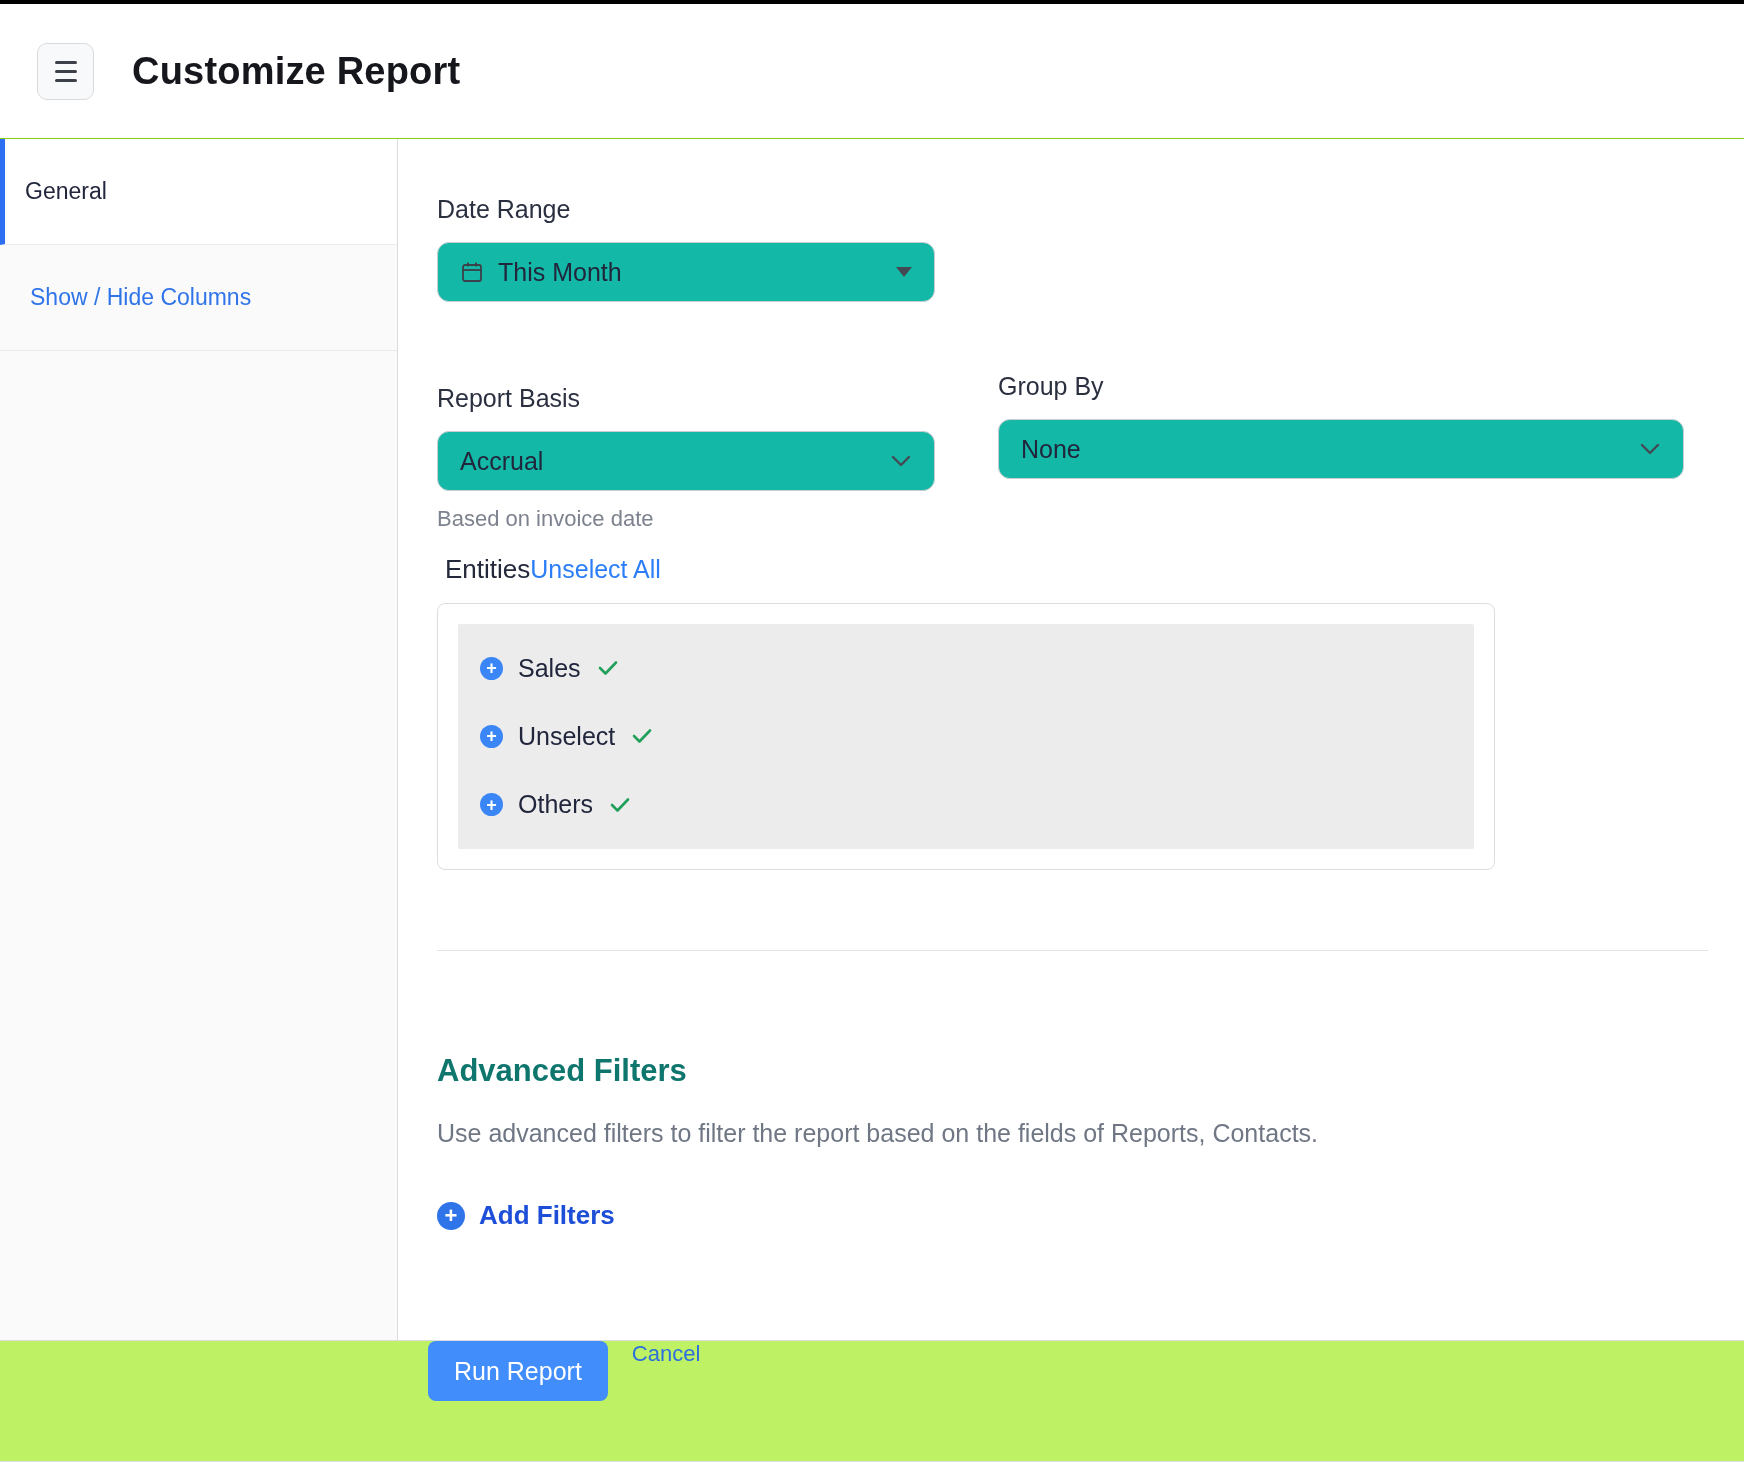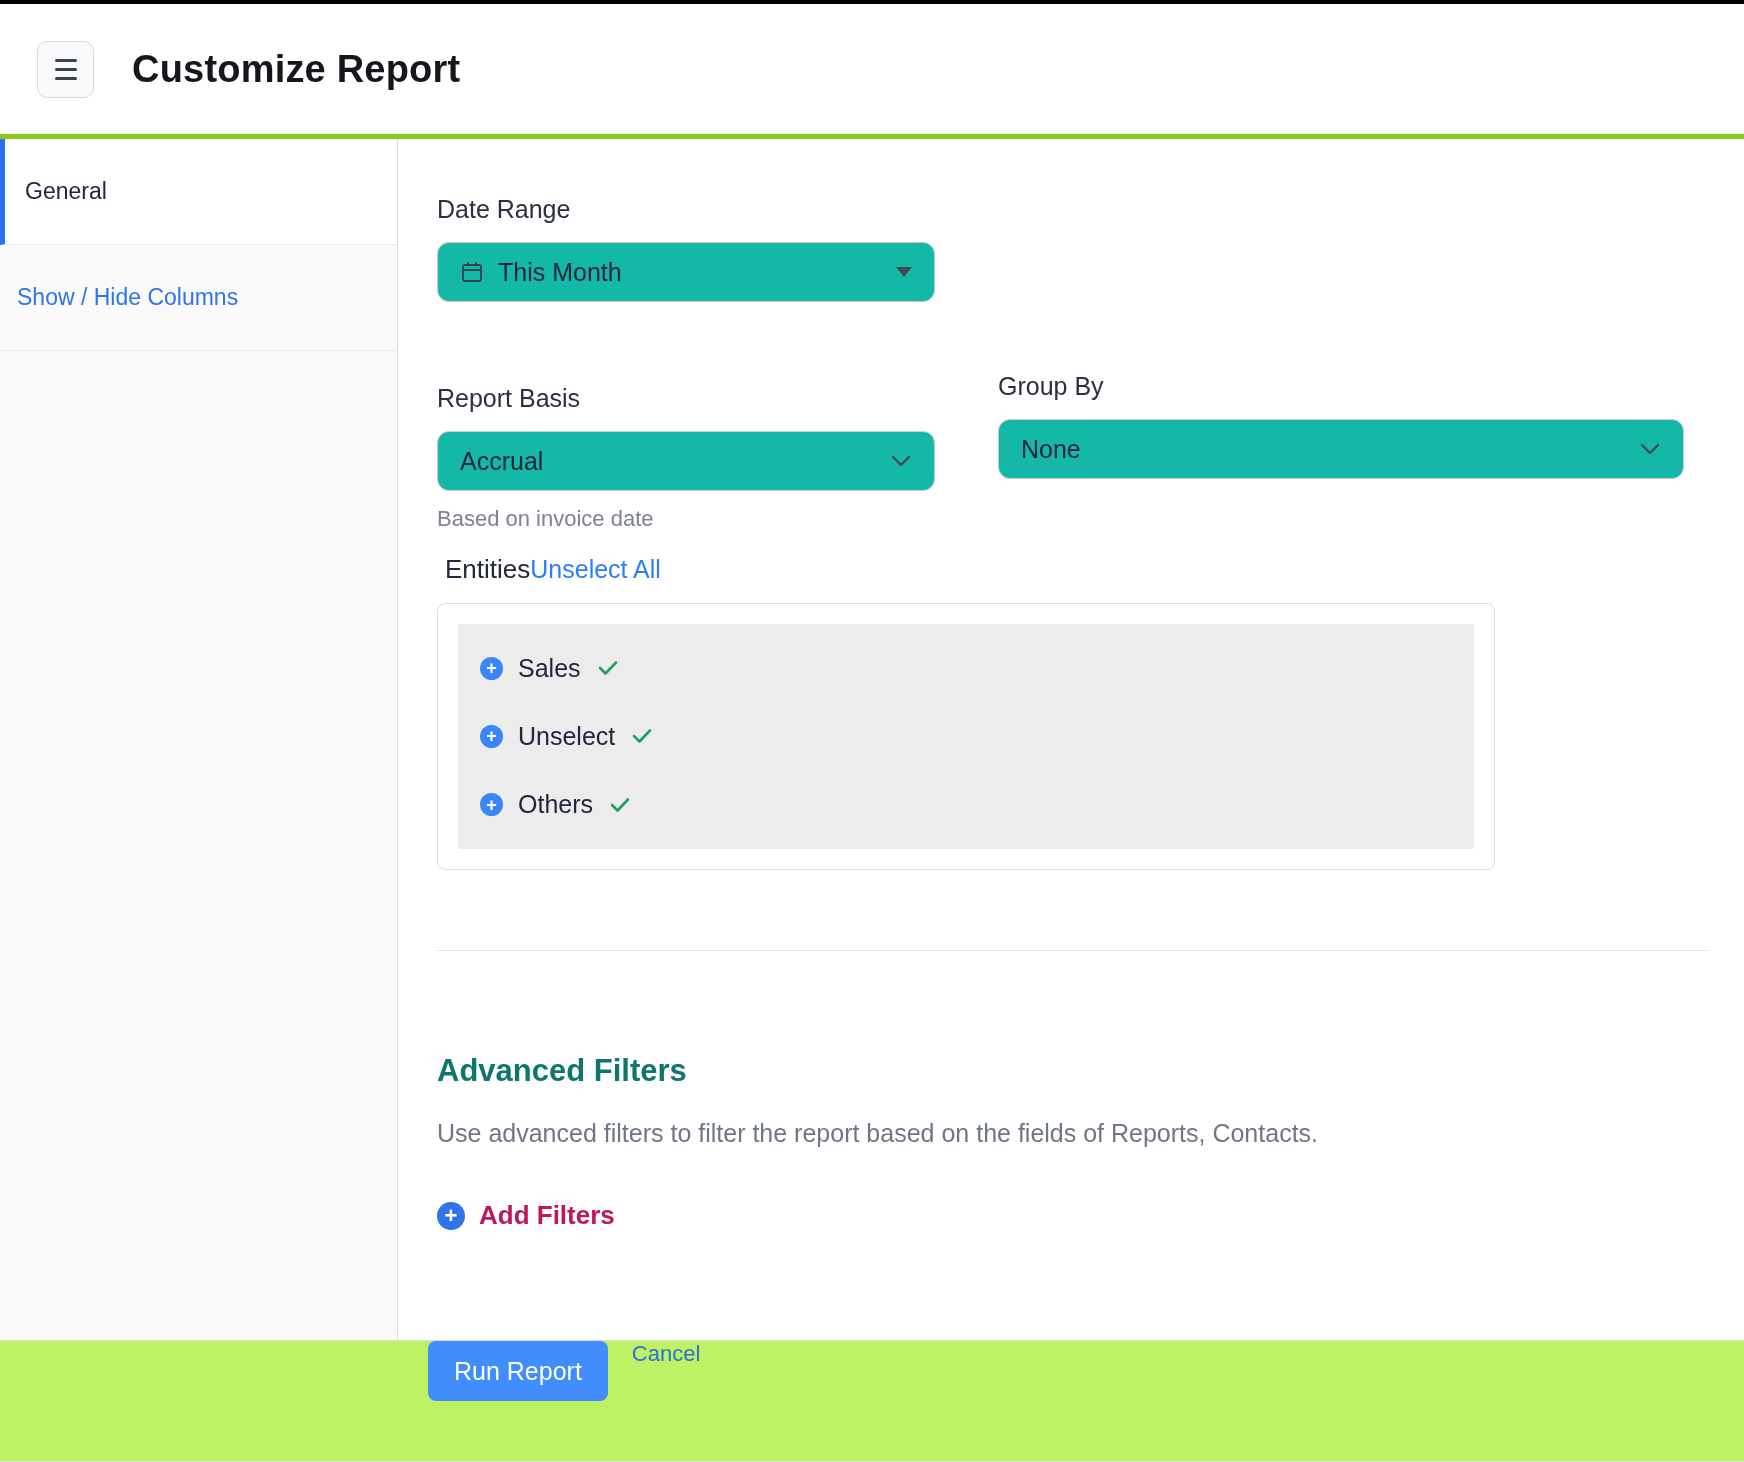--- a/index.html
+++ b/index.html
@@ -11,21 +11,21 @@
     border-top:4px solid #000;
     display:flex; flex-direction:column;
     background:#fff; overflow:hidden;
   }
 
   
   .header {
     height:135px; flex:0 0 auto;
     display:flex; align-items:center;
     padding:0 0 0 37px; gap:38px;
-    border-bottom:5px solid #84cc16;
+    border-bottom:1px solid #84cc16;
     background:#fff;
   }
   .hamburger-btn {
     width:57px; height:57px;
     border:1px solid #d8dadc; border-radius:10px;
     background:#f8f9fa;
     display:flex; flex-direction:column; justify-content:center; align-items:center; gap:6px;
     cursor:pointer;
   }
   .hamburger-btn .bar { width:22px; height:3px; background:#3c4049; border-radius:2px; }
@@ -34,21 +34,21 @@
   
   .body { flex:1 1 auto; display:flex; min-height:0; }
 
   .sidebar {
     width:398px; flex:0 0 auto;
     background:#fafafb;
     border-right:1px solid #dcdcdc;
   }
   .sidebar-item {
     height:106px; display:flex; align-items:center;
-    padding-left:17px; font-size:23px;
+    padding-left:30px; font-size:23px;
     border-bottom:1px solid #eaeaea;
     cursor:pointer; background:#fafafb;
   }
   .sidebar-item.active {
     background:#fff;
     border-left:5px solid #2c6ff2;
     padding-left:20px;
     color:#21263c;
   }
   .sidebar-item.link { color:#2f74e8; }
@@ -110,21 +110,21 @@
   }
   .entity-row .entity-label { font-size:25px; color:#21263c; margin-left:15px; font-weight:500; }
   .check-icon { margin-left:16px; display:flex; align-items:center; }
 
   
   .section-divider { margin-top:80px; width:1271px; height:1px; background:#e4e4e6; }
   .adv-title { margin-top:102px; font-size:31px; font-weight:700; color:#0f766e; }
   .adv-desc { margin-top:30px; font-size:25px; color:#6f7684; }
   .add-filters { margin-top:52px; display:flex; align-items:center; cursor:pointer; }
   .add-filters .plus-circle { width:28px; height:28px; font-size:22px; background:#2f74e8; }
-  .add-filters-label { margin-left:14px; font-size:26px; font-weight:600; color:#be185d; }
+  .add-filters-label { margin-left:14px; font-size:26px; font-weight:600; color:#1d4ed8; }
 
   
   .footer {
     height:122px; flex:0 0 auto;
     border-top:1px solid #dcdcdc;
     border-bottom:1px solid #e3e3e3;
     display:flex; align-items:flex-start;
     padding-left:428px; background:#bef264; gap:24px;
   }
   .run-report-btn {

